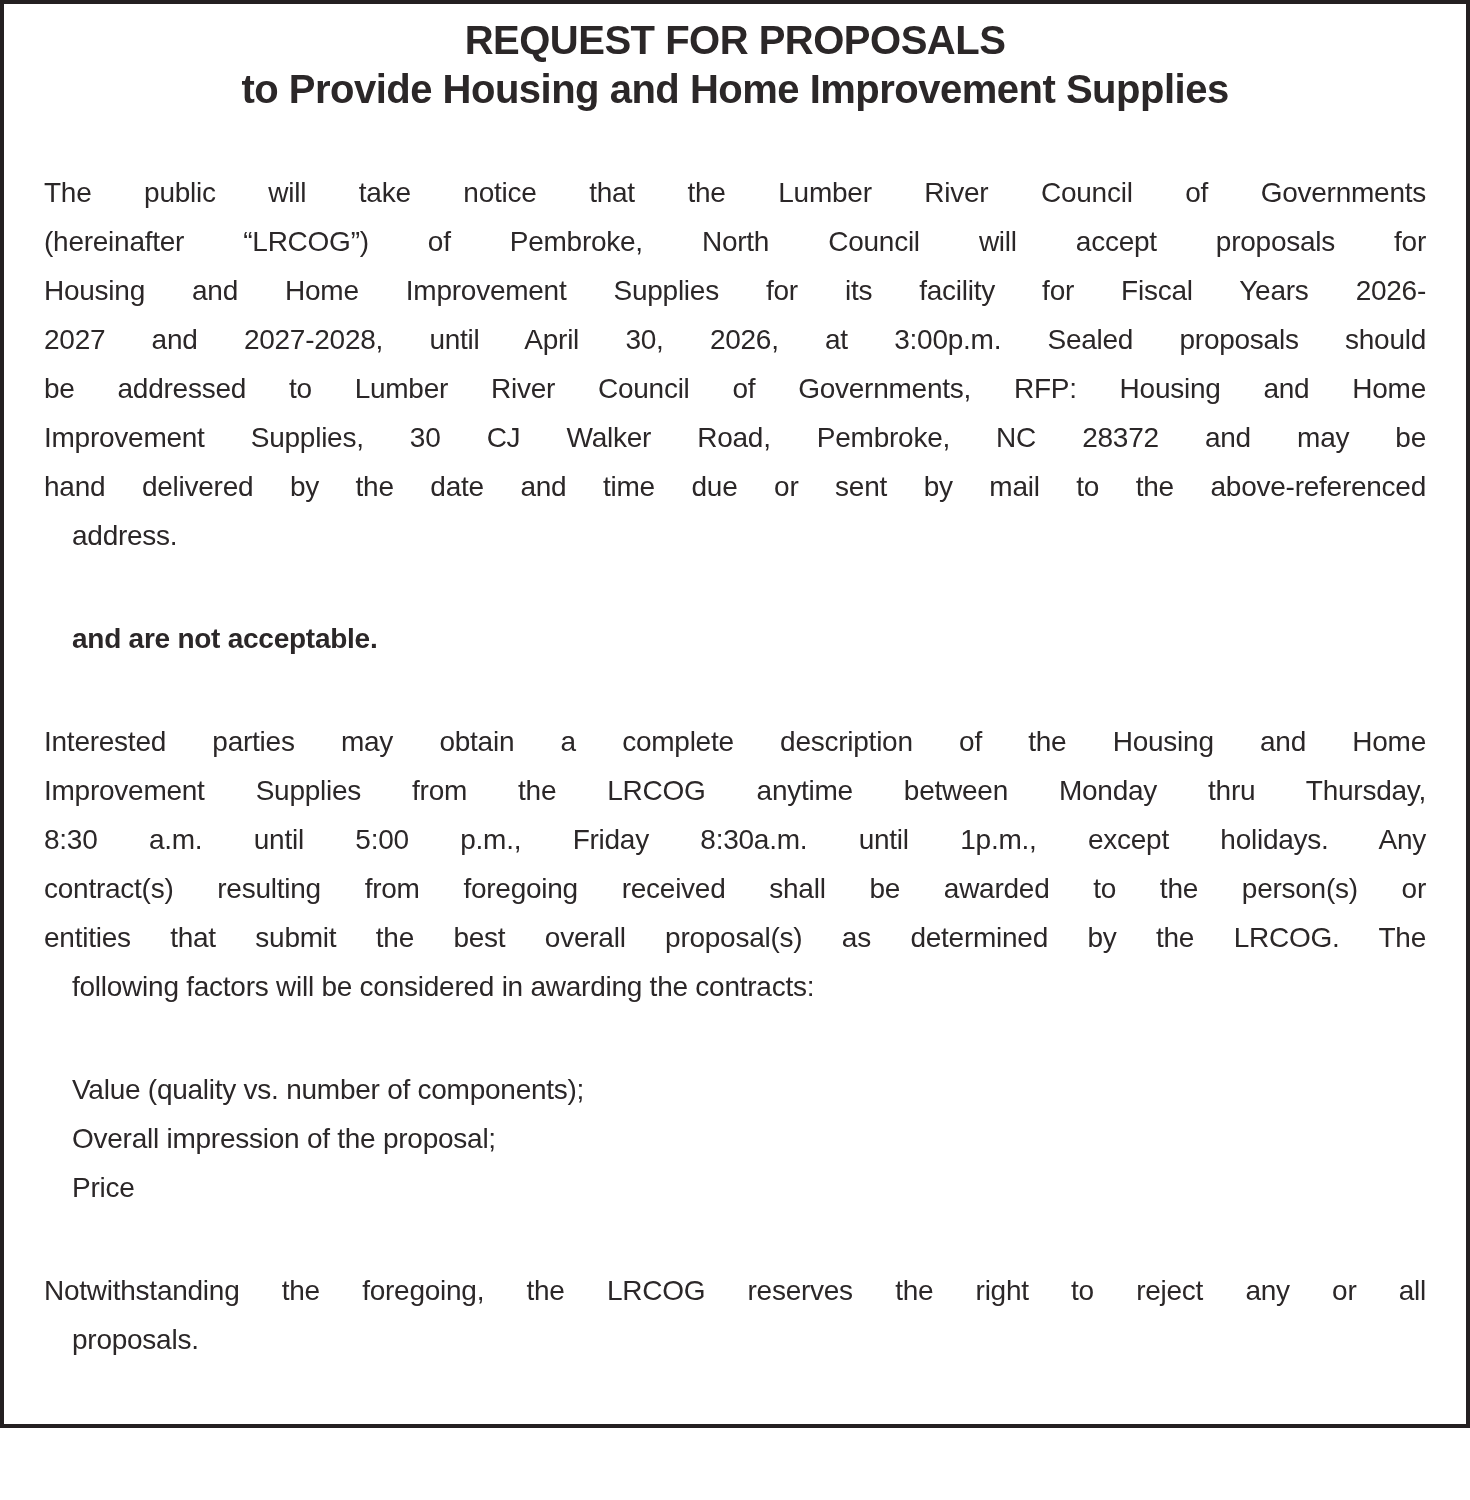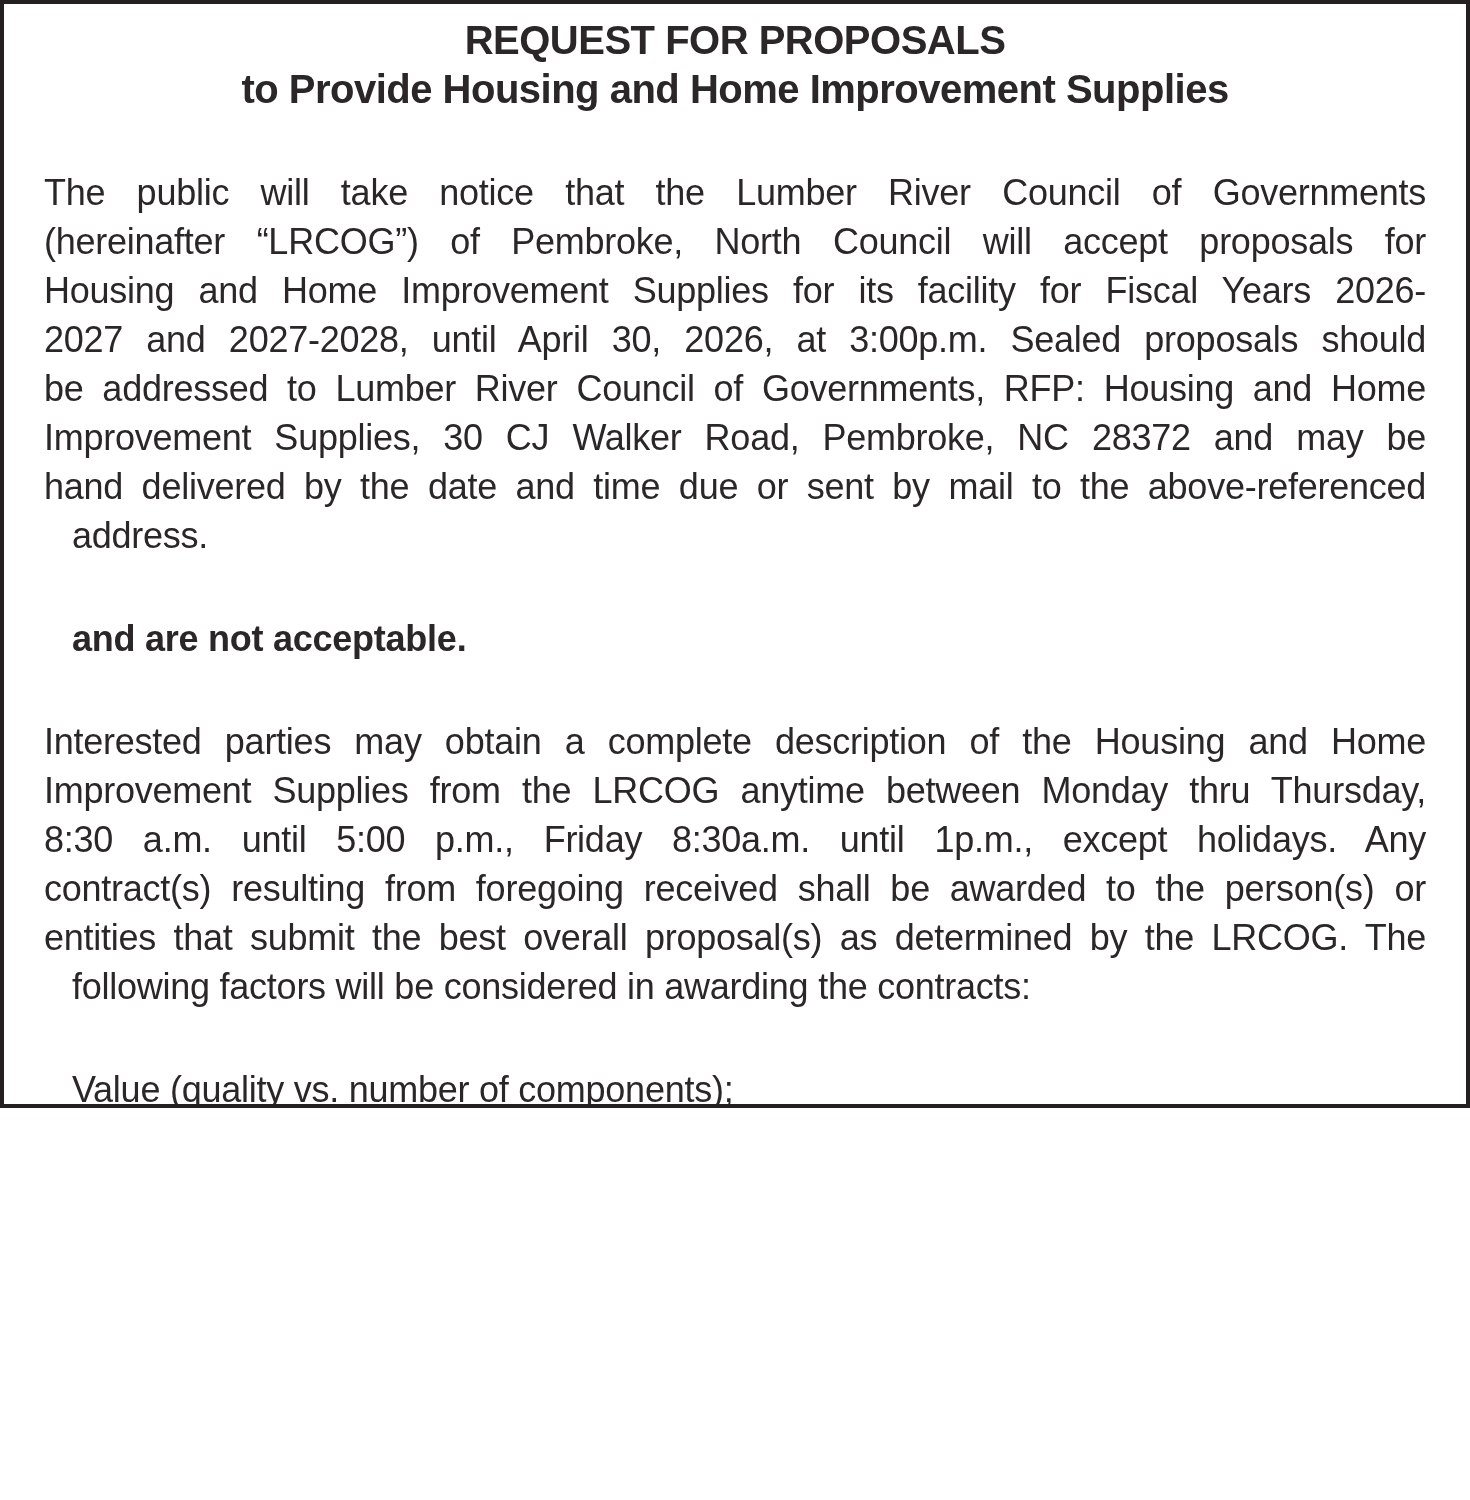--- a/index.html
+++ b/index.html
@@ -3,39 +3,39 @@
 <meta charset="utf-8">
 <style>
   html, body {
     margin: 0;
     padding: 0;
     background: #ffffff;
   }
   .page {
     position: relative;
     width: 1470px;
-    height: 1108px;
+    height: 1428px;
     box-sizing: border-box;
     border: 4px solid #242021;
     background: #ffffff;
     padding: 12px 40px 0 40px;
     font-family: "Liberation Sans", sans-serif;
     color: #2b2728;
     overflow: hidden;
   }
   .title-block {
     text-align: center;
     font-weight: bold;
     font-size: 40px;
     line-height: 49px;
     letter-spacing: -0.5px;
   }
   .para {
     margin-top: 54px;
-    font-size: 36px;
+    font-size: 28px;
     line-height: 49px;
     letter-spacing: -0.25px;
   }
   .para.bold { font-weight: bold; }
   
   .jline {
     text-align: justify;
     text-align-last: justify;
     white-space: nowrap;
   }
@@ -79,14 +79,18 @@
     <div class="jline">entities that submit the best overall proposal(s) as determined by the LRCOG. The</div>
     <div class="lline">following factors will be considered in awarding the contracts:</div>
   </div>
 
   <div class="para">
     <div class="lline">Value (quality vs. number of components);</div>
     <div class="lline">Overall impression of the proposal;</div>
     <div class="lline">Price</div>
   </div>
 
+  <div class="para">
+    <div class="jline">Notwithstanding the foregoing, the LRCOG reserves the right to reject any or all</div>
+    <div class="lline">proposals.</div>
+  </div>
 
 </div>
 
 </body></html>

